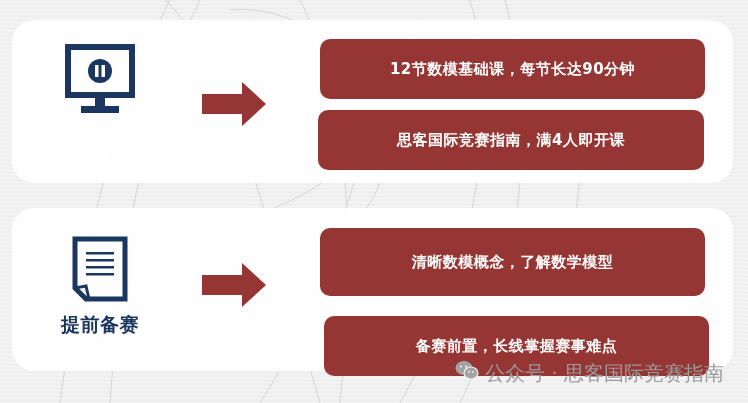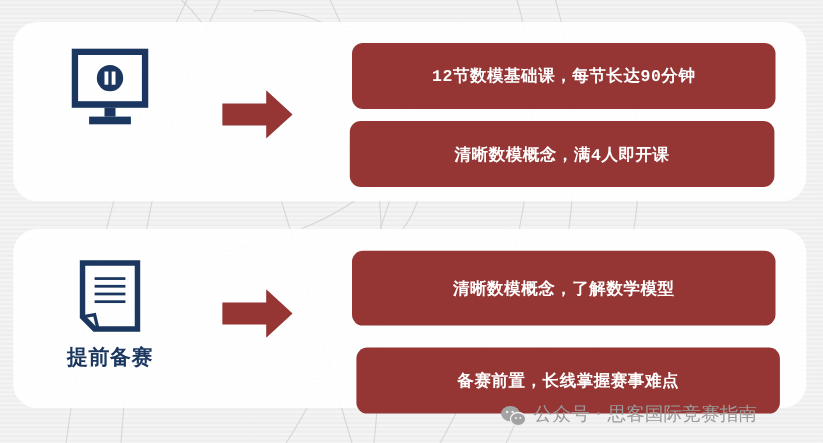--- a/index.html
+++ b/index.html
@@ -27,25 +27,24 @@
   .icon-label {
     font-weight: bold; font-size: 19px; color: #1b3760;
     letter-spacing: 0.5px; white-space: nowrap;
   }
   .arrow { position: absolute; }
   .pill {
     position: absolute; background: #953634; color: #ffffff;
     border-radius: 10px; font-weight: bold; font-size: 15px;
     display: flex; align-items: center; justify-content: center;
     letter-spacing: 0.5px;
-    font-family: Liberation Mono, monospace;
   }
   .watermark {
     position: absolute; left: 455px; top: 360px; height: 28px;
-    display: flex; align-items: flex-end; color: #9b9b9b; font-size: 17px;
+    display: flex; align-items: flex-start; color: #9b9b9b; font-size: 20px;
     white-space: nowrap;
   }
   .watermark svg { margin-right: 6px; }
 </style>
 </head>
 <body>
 
 <div class="bg-texture"></div>
 
 <svg class="bg-arcs" width="748" height="403" viewBox="0 0 748 403">
@@ -77,21 +76,21 @@
 </div>
 
 <svg class="arrow" style="left:202px;top:82px;" width="64" height="44" viewBox="0 0 64 44">
   <polygon points="0,12 40,12 40,0 64,22 40,44 40,32 0,32" fill="#953634"></polygon>
 </svg>
 
 <div class="pill" style="left:320px;top:39px;width:385px;height:60px;">
   <span>12节数模基础课，每节长达90分钟</span>
 </div>
 <div class="pill" style="left:318px;top:110px;width:386px;height:60px;">
-  <span>清晰数模概念，满4人即开课</span>
+  <span>思客国际竞赛指南，满4人即开课</span>
 </div>
 
 <div class="panel bottom"></div>
 
 <div class="icon-col" style="top:236px;">
   <svg width="56" height="66" viewBox="0 0 56 66" style="display:block;margin:0 auto 10px;">
     <path d="M3 3 H53 V63 H14 L3 52 Z" fill="none" stroke="#1b3760" stroke-width="5" stroke-linejoin="miter"></path>
     <path d="M3 52 L14 50 L17 63" fill="none" stroke="#1b3760" stroke-width="3"></path>
     <rect x="14" y="16" width="28" height="2.5" fill="#1b3760"></rect>
     <rect x="14" y="23" width="28" height="2.5" fill="#1b3760"></rect>

